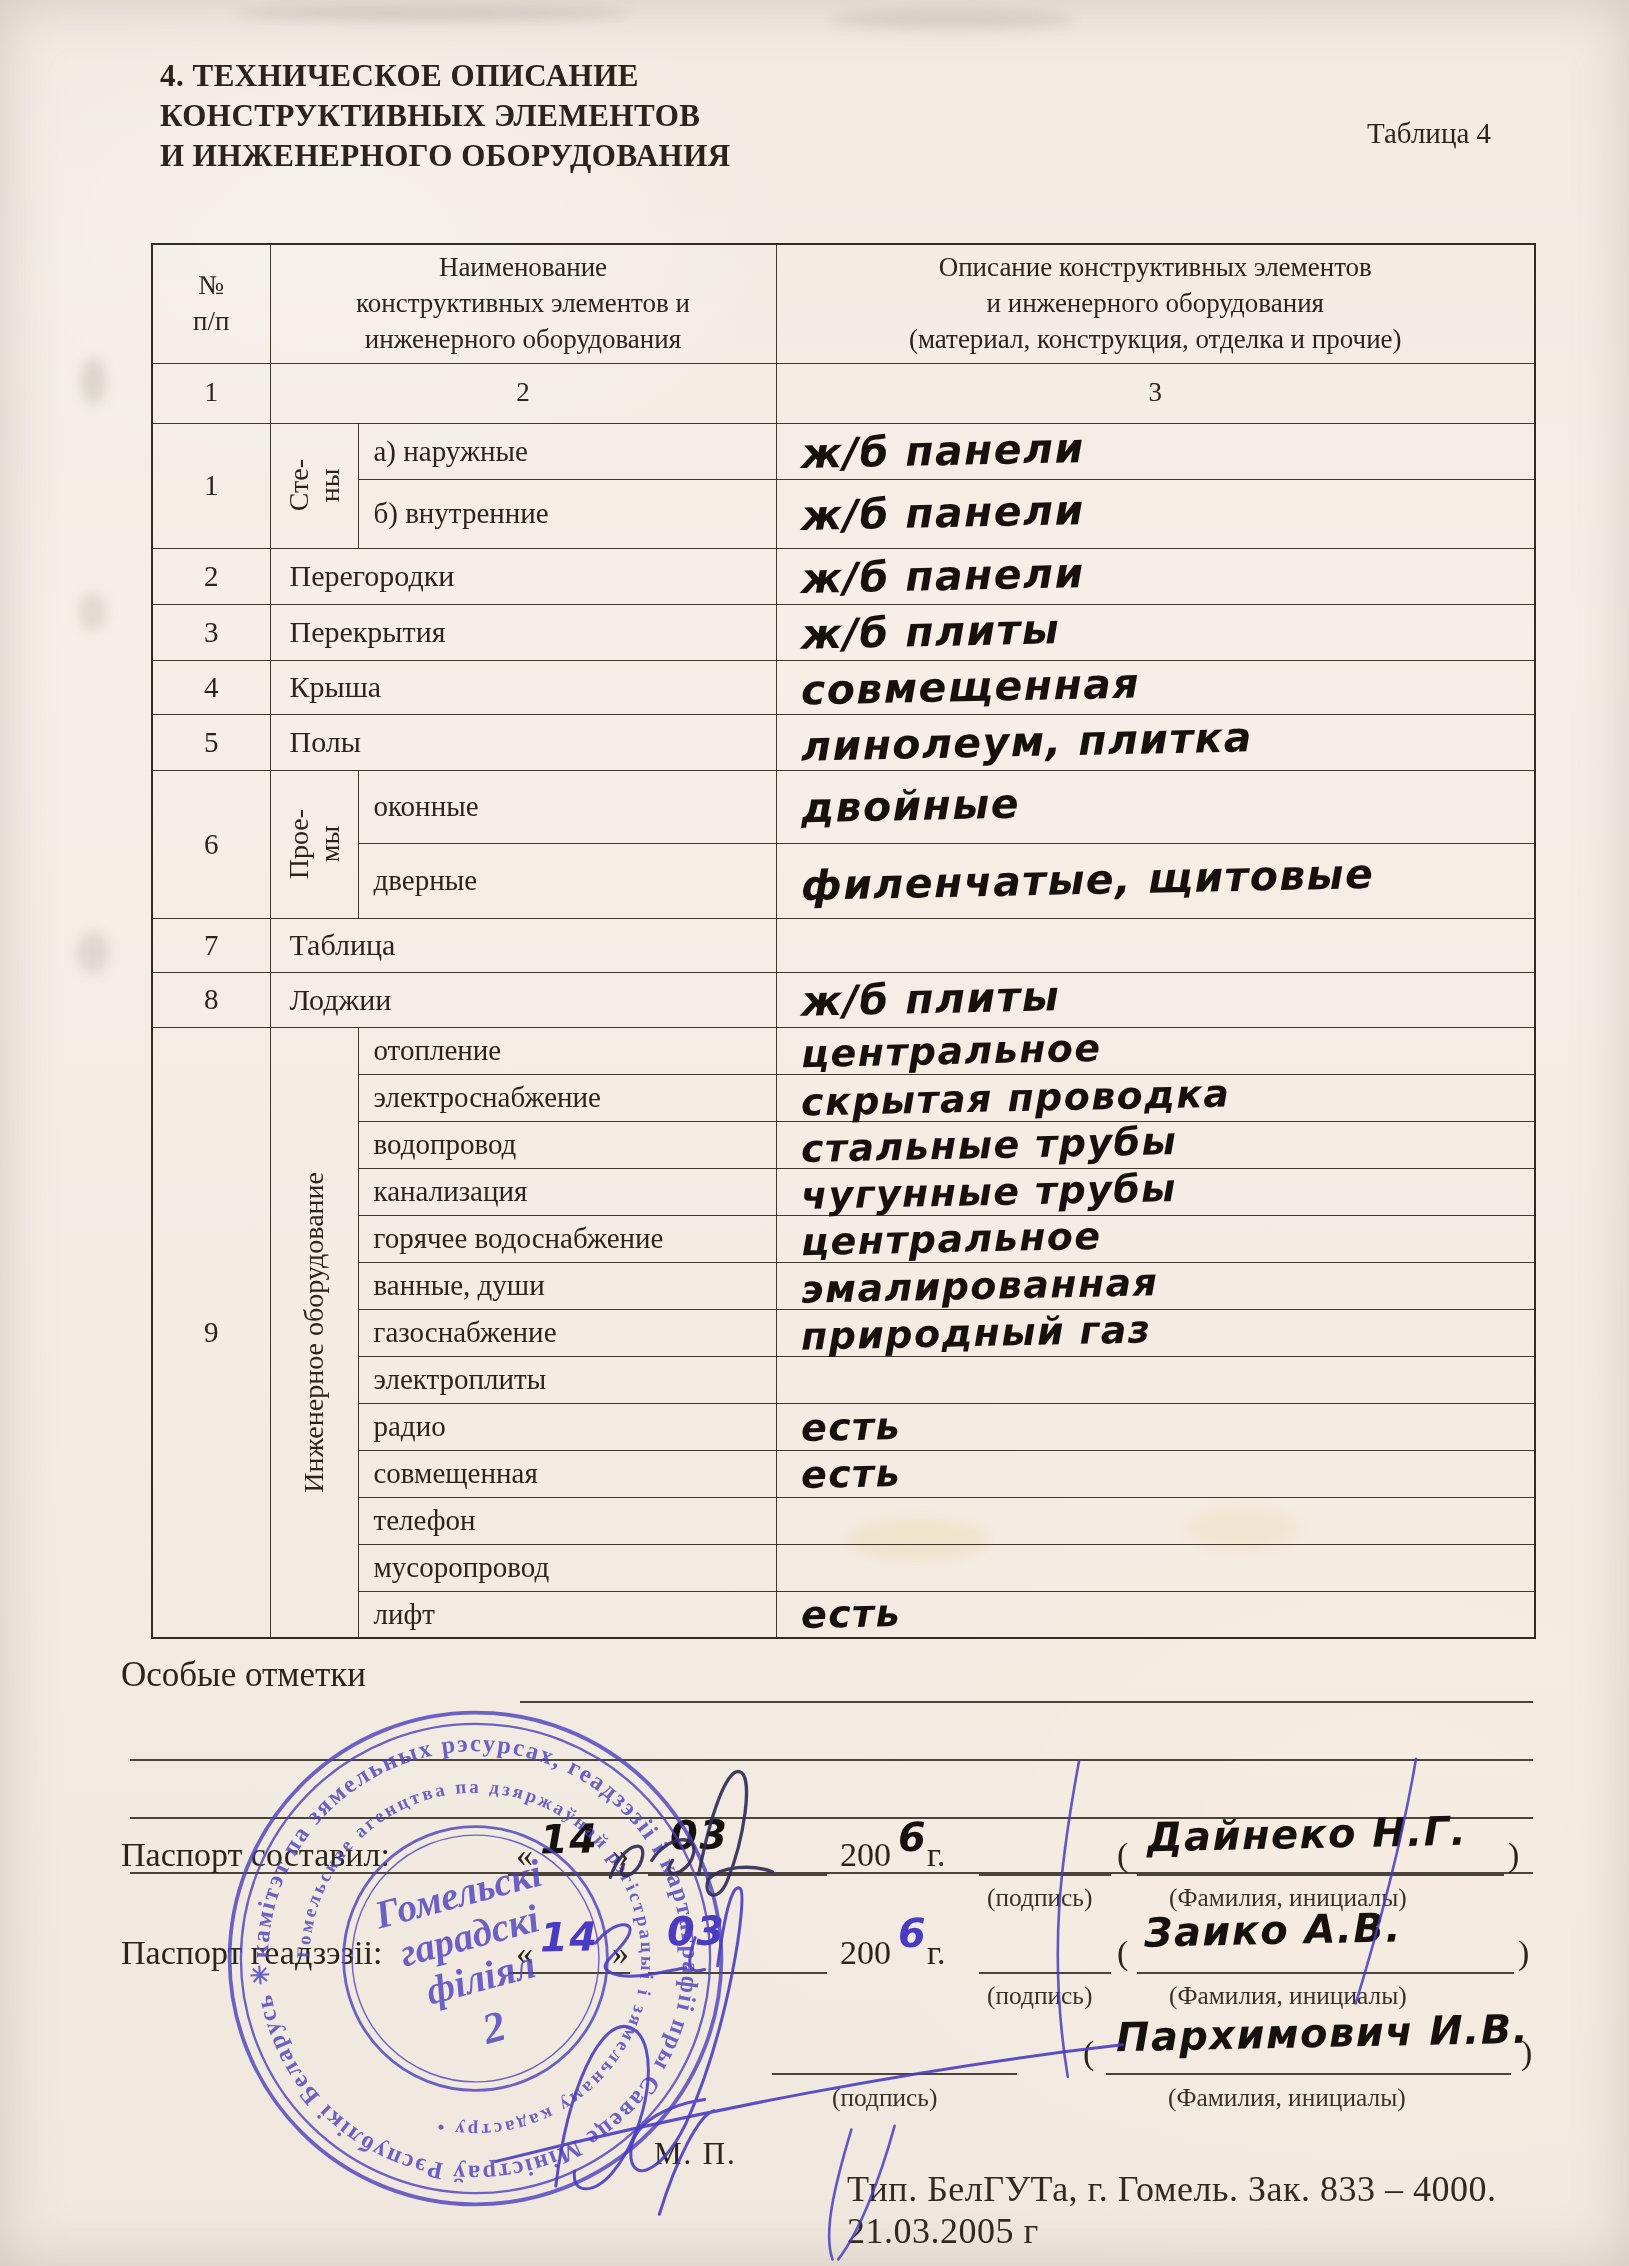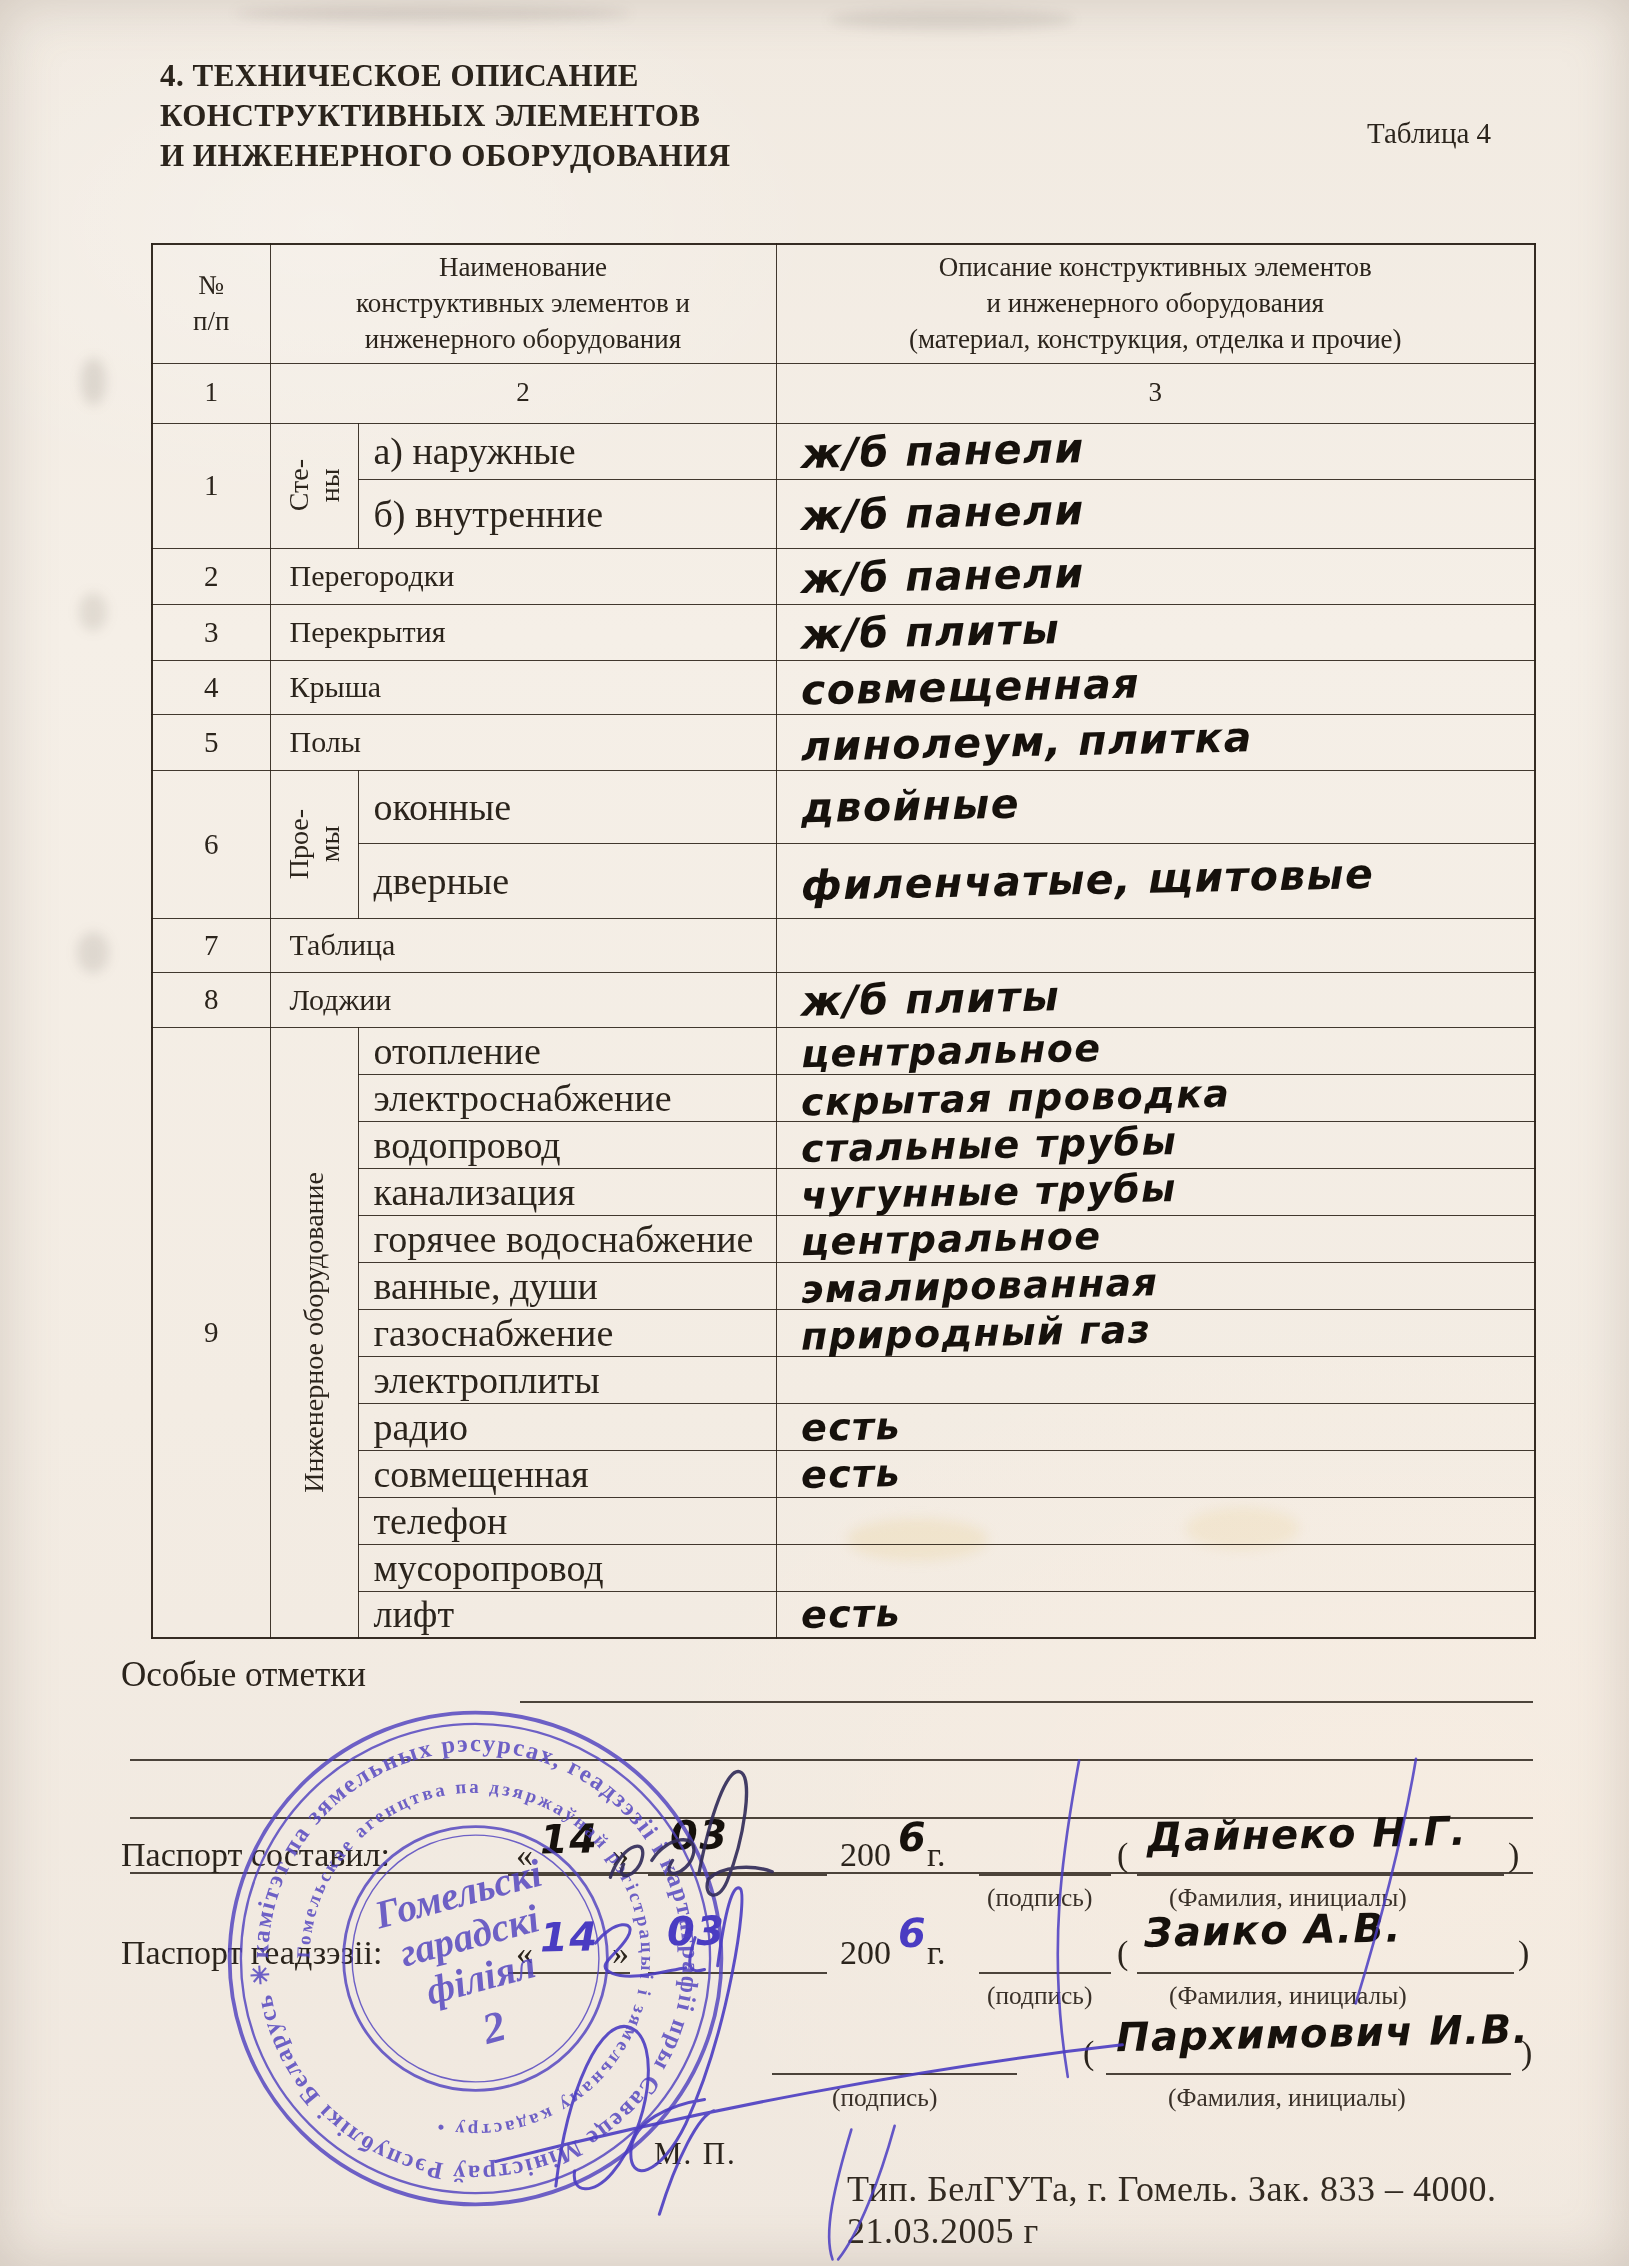--- a/index.html
+++ b/index.html
@@ -15,21 +15,21 @@
   .title{left:160px;top:56px;width:763px;font-size:31px;font-weight:600;line-height:40px;letter-spacing:0.5px;}
   .tabcap{left:1367px;top:117px;font-size:29px;}
   
   table.main{position:absolute;left:151px;top:243px;width:1382px;border-collapse:collapse;table-layout:fixed;
     border:2.8px solid rgba(42,33,24,.95);}
   table.main td{border:1.9px solid rgba(45,36,26,.9);vertical-align:middle;padding:0;overflow:visible;}
   .c-num{width:118px;text-align:center;font-size:29px;}
   .hdr{font-size:27px;text-align:center;line-height:1.32;}
   .prelines{white-space:pre-line;}
   .lab{font-size:30px;padding-left:19px !important;}
-  .sub{font-size:38px;padding-left:15px !important;}
+  .sub{font-size:29px;padding-left:15px !important;}
   .vcell{position:relative;}
   .vwrap{position:absolute;inset:0;display:flex;align-items:center;justify-content:center;}
   .vtext{writing-mode:vertical-rl;transform:rotate(180deg);font-size:28px;line-height:1.12;text-align:center;white-space:pre-line;}
   .val{padding-left:24.5px !important;}
   .hw{font-family:"DejaVu Sans",sans-serif;font-style:italic;font-weight:700;color:#16110c;
       display:inline-block;transform:rotate(-1.2deg);letter-spacing:1.4px;}
   .vhw{font-size:41px;line-height:1;}
   .g9 .vhw{font-size:38px;}
   .hw-blue{color:#4a3cc2;}
   

